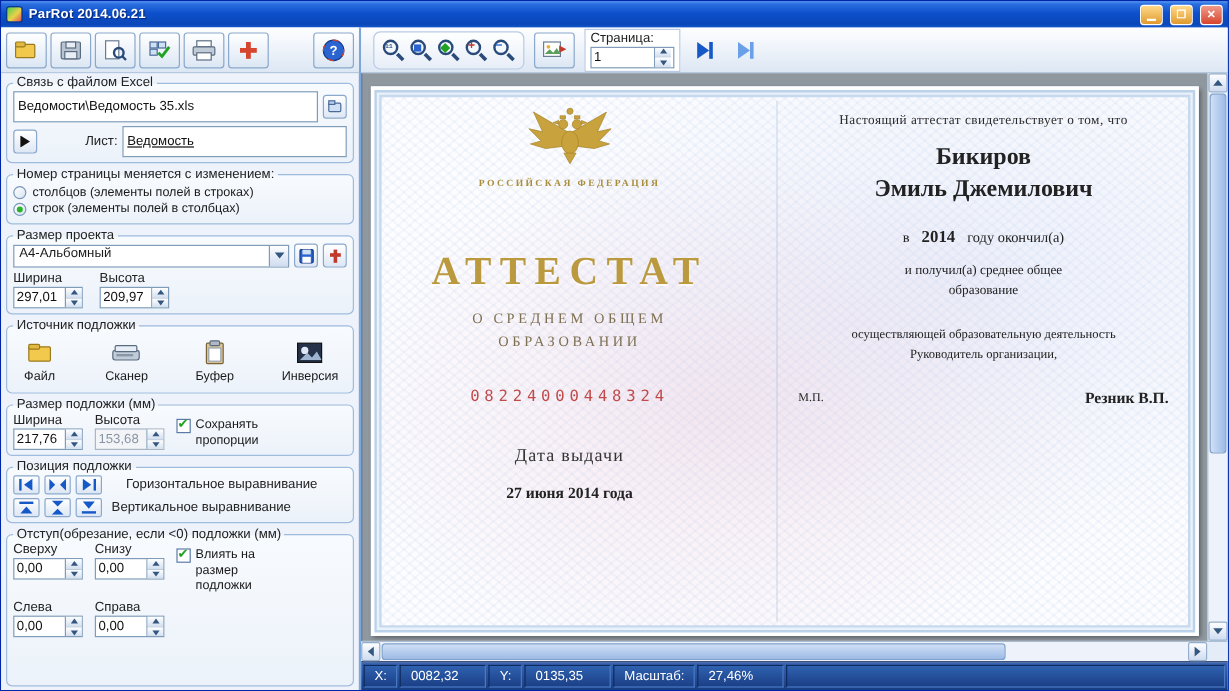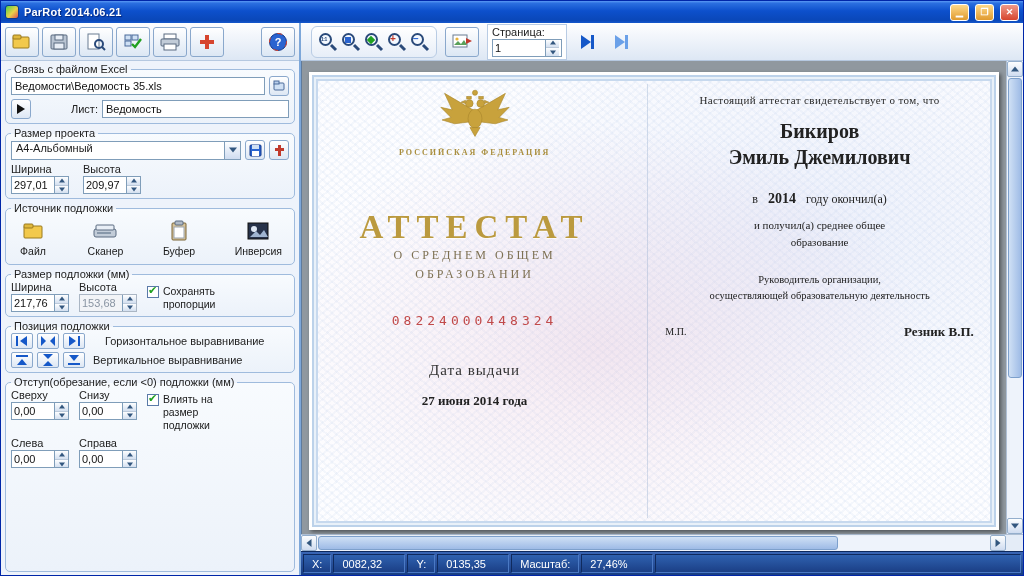--- a/index.html
+++ b/index.html
@@ -46,21 +46,21 @@
 
   
   .groups{flex:1;display:flex;flex-direction:column;min-height:0;padding-top:2px}
   fieldset{border:1px solid #9fbbdd;border-radius:5px;margin:0 4px 3px;padding:1px 5px 4px;background:linear-gradient(#f8fbfe,#ecf2fa)}
   legend{font-size:11px;color:#222;padding:0 3px}
 
   .row{display:flex;align-items:center;gap:4px}
   .field-col{display:flex;flex-direction:column;gap:1px}
   .field-label{font-size:11px;color:#222}
 
-  input.text{height:18px;border:1px solid #7f9db9;background:#fff;font-family:inherit;font-size:11px;padding:0 3px;color:#111}
+  input.text{height:18px;border:1px solid #7f9db9;background:#fff;font-family:inherit;font-size:11px;padding:12px 3px;color:#111}
   .spin{display:inline-flex;height:18px;border:1px solid #7f9db9;background:#fff}
   .spin input{width:42px;border:0;outline:none;font-size:11px;font-family:inherit;padding:0 2px;color:#111;background:transparent}
   .spin.disabled{border-color:#aab6c4;background:#f2f4f7}
   .spin.disabled input{color:#8a95a3}
   .spin-btns{display:flex;flex-direction:column;width:14px;border-left:1px solid #7f9db9}
   .sb{flex:1;position:relative;background:linear-gradient(#fdfeff,#d4e0f0);border-bottom:1px solid #bccadb}
   .sb:last-child{border-bottom:0}
   .sb::after{content:"";position:absolute;left:50%;top:50%;transform:translate(-50%,-50%);width:0;height:0;border:3px solid transparent}
   .sb.up::after{border-bottom:4px solid #33577f;margin-top:-2px}
   .sb.dn::after{border-top:4px solid #33577f;margin-top:2px}
@@ -106,21 +106,21 @@
     box-shadow:inset 0 0 0 3px #fff,inset 0 0 0 5px #bcd2ea,inset 0 0 0 7px #e9f1f9,inset 0 0 0 9px #c7d9ee,2px 2px 4px rgba(0,0,0,.45);
     display:flex;font-family:"Liberation Serif",serif;color:#222}
   .page::after{content:"";position:absolute;left:49%;top:12px;bottom:12px;width:1px;background:rgba(140,165,200,.35)}
   .half{position:relative;display:flex;flex-direction:column;align-items:center;text-align:center}
   .half.left{width:48%;padding-top:10px}
   .half.right{width:52%;padding-top:22px}
 
   .eagle{margin-top:2px}
   .federation{margin-top:6px;font-size:8px;letter-spacing:2px;color:#a98e3e;font-weight:bold}
   .attestat{margin-top:52px;font-size:33px;font-weight:bold;letter-spacing:7px;color:#bb9a3f;text-shadow:0 1px 0 rgba(255,255,255,.7)}
-  .subtitle{margin-top:0;font-size:12px;letter-spacing:3px;color:#7d7052;line-height:1.55}
+  .subtitle{margin-top:10px;font-size:12px;letter-spacing:3px;color:#7d7052;line-height:1.55}
   .cert-number{margin-top:30px;font-size:13px;letter-spacing:4px;color:#c14a4a;font-family:"DejaVu Sans Mono",monospace}
   .date-label{margin-top:34px;font-size:15px;letter-spacing:1px;color:#333}
   .date-value{margin-top:14px;font-size:13px;font-weight:bold}
 
   .note{font-size:11px;letter-spacing:.4px;color:#2a2a2a}
   .person{font-size:20px;font-weight:bold;margin-top:12px;line-height:1.3}
   .person2{font-size:20px;font-weight:bold;margin-top:2px}
   .year-row{margin-top:22px;font-size:12px}
   .year-row b{font-size:14px;padding:0 10px}
   .school{margin-top:16px;font-size:11.5px;font-weight:bold;line-height:2.05;letter-spacing:.2px}
@@ -233,24 +233,35 @@
                 </svg>
             </div>
           </div>
           <div class="row" style="margin-top:3px">
             <div class="mini-btn">
               <svg width="10" height="10" viewBox="0 0 10 10">
                   <path d="M1 0 L9 5 L1 10 Z" fill="#111"></path>
                 </svg>
             </div>
             <span class="field-label" style="margin-left:36px">Лист:</span>
-            <input class="text" style="flex: 1 1 0%;" value="Ведомость">
+            <input class="text" style="flex: 1 1 0%; text-decoration: underline;" value="Ведомость">
           </div>
         </fieldset>
 
+        <fieldset>
+          <legend>Номер страницы меняется с изменением:</legend>
+          <div class="radio-row">
+            <span class="radio"></span>
+            <span class="radio-label">столбцов (элементы полей в строках)</span>
+          </div>
+          <div class="radio-row">
+            <span class="radio sel"></span>
+            <span class="radio-label">строк (элементы полей в столбцах)</span>
+          </div>
+        </fieldset>
 
         <fieldset>
           <legend>Размер проекта</legend>
           <div class="row">
             <div class="combo">
               <span class="combo-text">A4-Альбомный</span>
               <span class="combo-btn"></span>
             </div>
             <div class="mini-btn">
               <svg width="13" height="13" viewBox="0 0 13 13">
@@ -563,22 +574,22 @@
             <div class="person">Бикиров</div>
             <div class="person2">Эмиль Джемилович</div>
             <div class="year-row">
               <span>в</span><b>2014</b><span>году окончил(а)</span>
             </div>
             <div class="received">
               <div>и получил(а) среднее общее</div>
               <div>образование</div>
             </div>
             <div class="director">
+              <div>осуществляющей образовательную деятельность</div>
               <div>Руководитель организации,</div>
-              <div>осуществляющей образовательную деятельность</div>
             </div>
             <div class="sig-row">
               <span class="sig-mp">М.П.</span>
               <span class="sig-name">Резник В.П.</span>
             </div>
           </div>
         </div>
 
         <div class="vscroll">
           <div class="scroll-arrow sa-up"></div>

